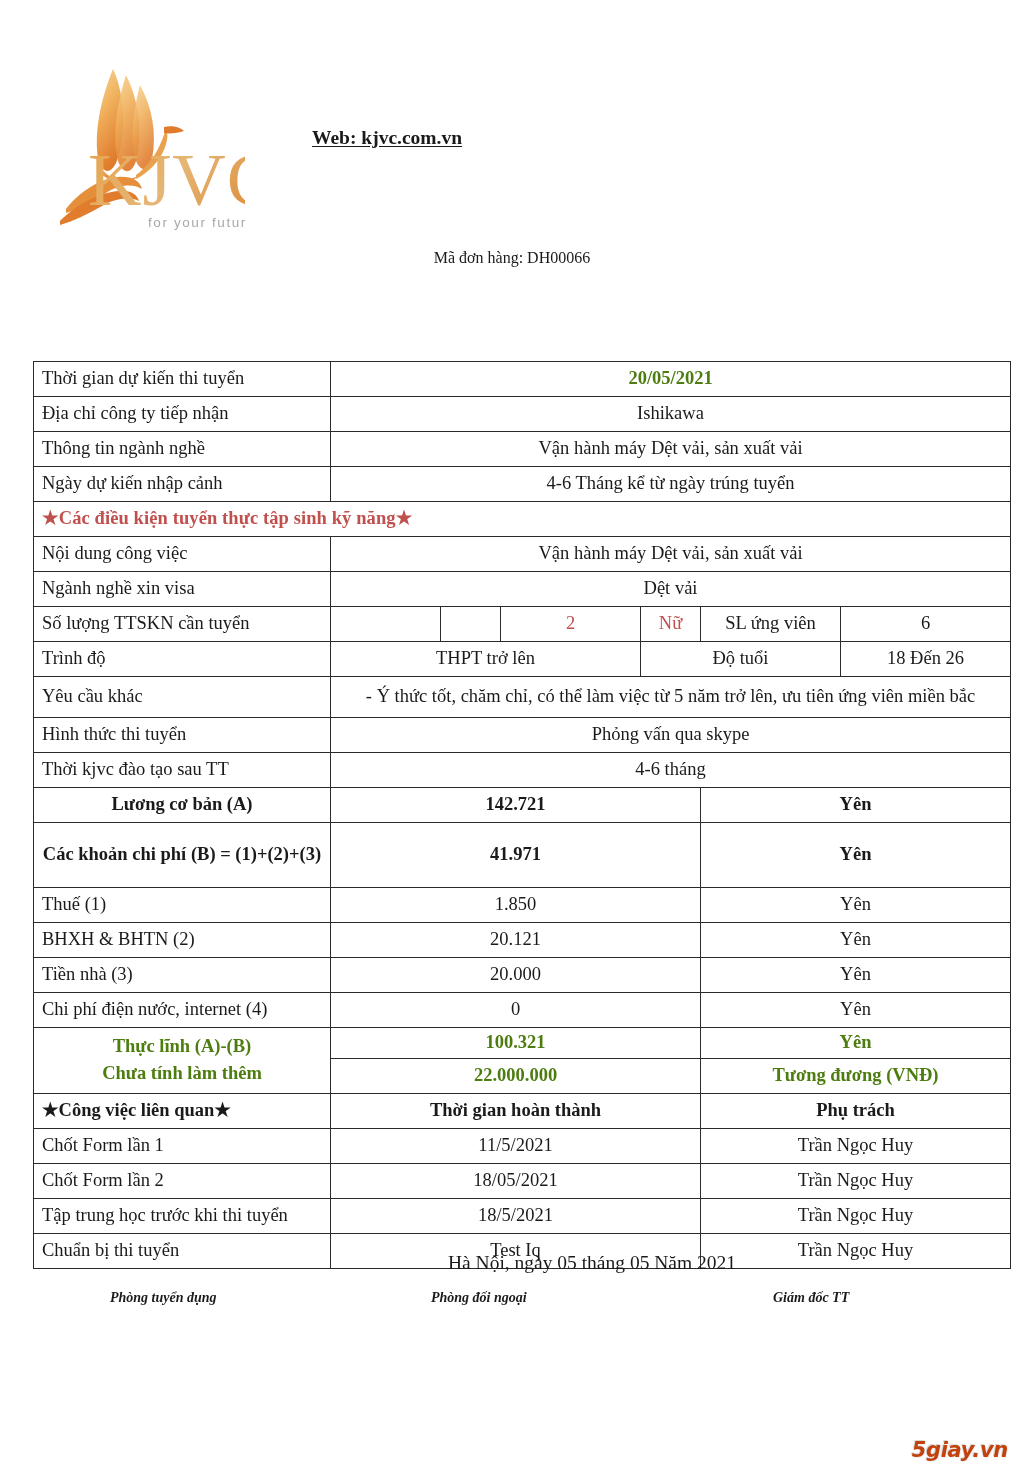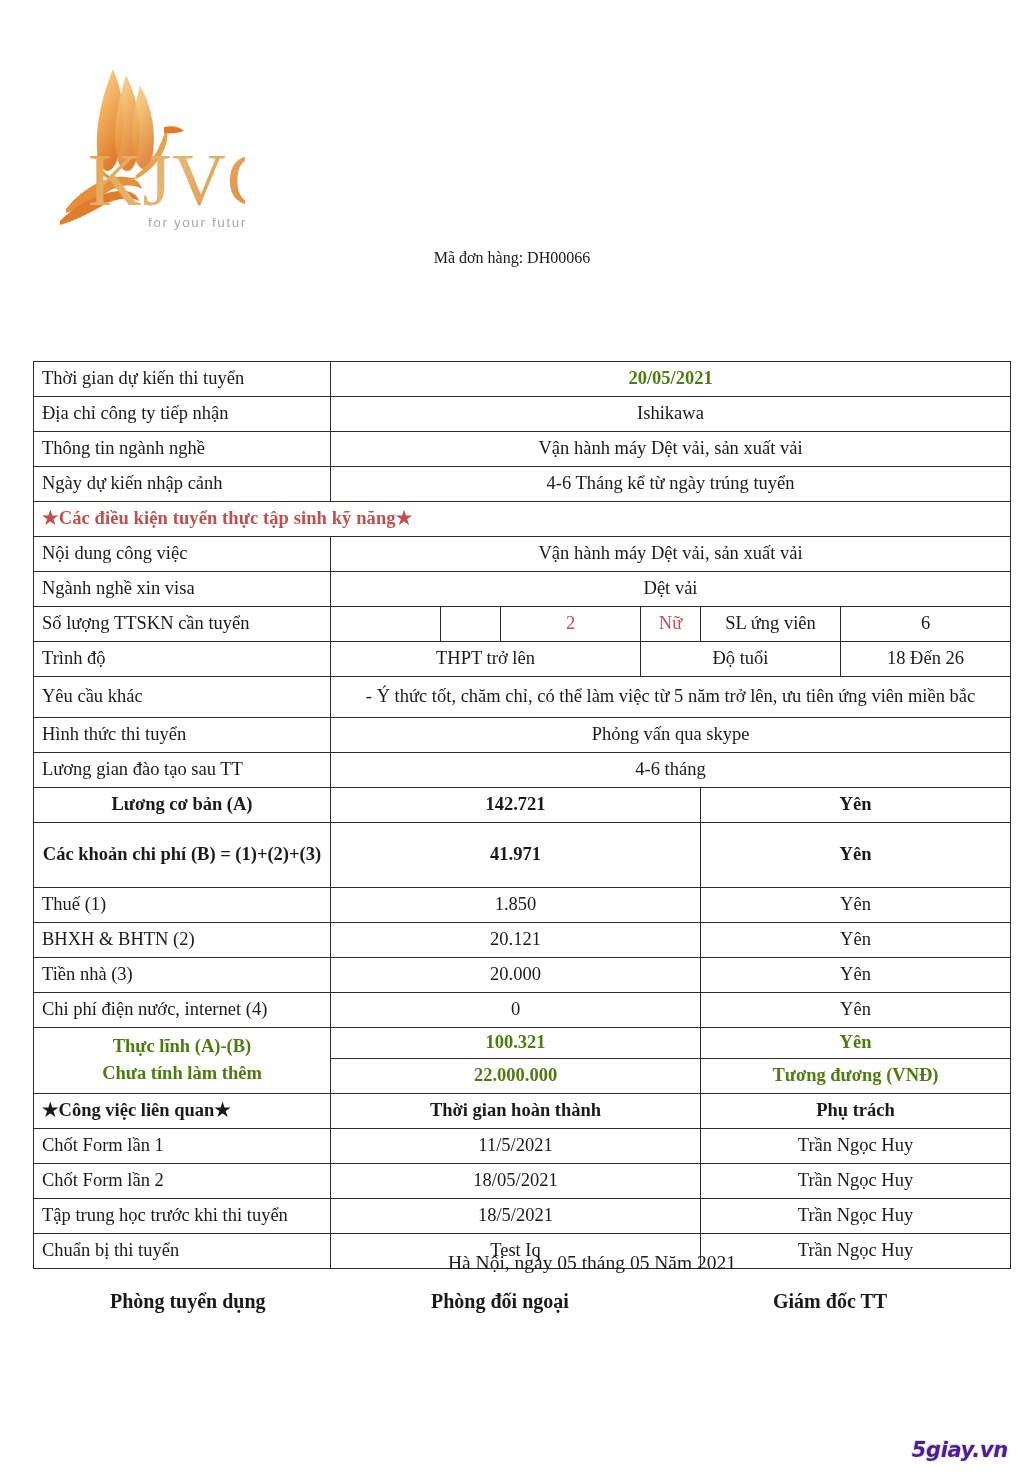--- a/index.html
+++ b/index.html
@@ -141,38 +141,39 @@
   }
   .sign-row {
     position: absolute;
     left: 0;
     top: 38px;
     width: 1024px;
     height: 34px;
   }
   .sign-item {
     position: absolute;
-    font-size: 20px;
+    font-size: 14px;
     font-weight: bold;
     white-space: nowrap;
+    font-style: italic;
   }
   .sign-1 { left: 110px; }
   .sign-2 { left: 431px; }
   .sign-3 { left: 773px; }
 
   
   .watermark {
     position: absolute;
     right: 16px;
     bottom: 12px;
     font-family: "DejaVu Sans", sans-serif;
     font-size: 21px;
     font-weight: bold;
     font-style: italic;
-    color: #4c1d95;
+    color: #c2410c;
     text-shadow: 1px 1px 0 #efefef, -1px -1px 0 #d8d8d8;
     letter-spacing: -0.3px;
   }
 </style>
 </head>
 <body>
 
 <div class="header">
 
   <div class="logo-wrap">
@@ -207,20 +208,21 @@
                C88 141 74 144 62 151 C48 159 34 166 20 170 Z" fill="#E07C2C"></path>
 
       <g fill="url(#gText)" font-family="Liberation Serif, serif" font-size="74" letter-spacing="1">
         <text x="48" y="150">KJVC</text>
       </g>
       <text x="108" y="172" fill="#A9A9A9" font-family="Liberation Sans, sans-serif" font-size="13.5" letter-spacing="1.6">for your future</text>
     </svg>
   </div>
 
   <div class="company-block">
+    <div class="company-web">Web: kjvc.com.vn</div>
   </div>
 </div>
 
 <div class="title-block">
   <div class="doc-code">Mã đơn hàng:  DH00066</div>
 </div>
 
 <table class="main-table">
   <colgroup>
     <col style="width:297px">
@@ -288,21 +290,21 @@
       <td class="c-left h40">Yêu cầu khác</td>
       <td class="c-center" colspan="6">- Ý thức tốt, chăm chỉ, có thể làm việc từ 5 năm trở lên, ưu tiên ứng viên miền bắc</td>
     </tr>
 
     <tr>
       <td class="c-left h34">Hình thức thi tuyển</td>
       <td class="c-center" colspan="6">Phỏng vấn qua skype</td>
     </tr>
 
     <tr>
-      <td class="c-left h34">Lương gian đào tạo sau TT</td>
+      <td class="c-left h34">Thời kjvc đào tạo sau TT</td>
       <td class="c-center" colspan="6">4-6 tháng</td>
     </tr>
 
     <tr>
       <td class="c-center bold h34">Lương cơ bản (A)</td>
       <td class="c-center bold" colspan="4">142.721</td>
       <td class="c-center bold" colspan="2">Yên</td>
     </tr>
 
     <tr>

